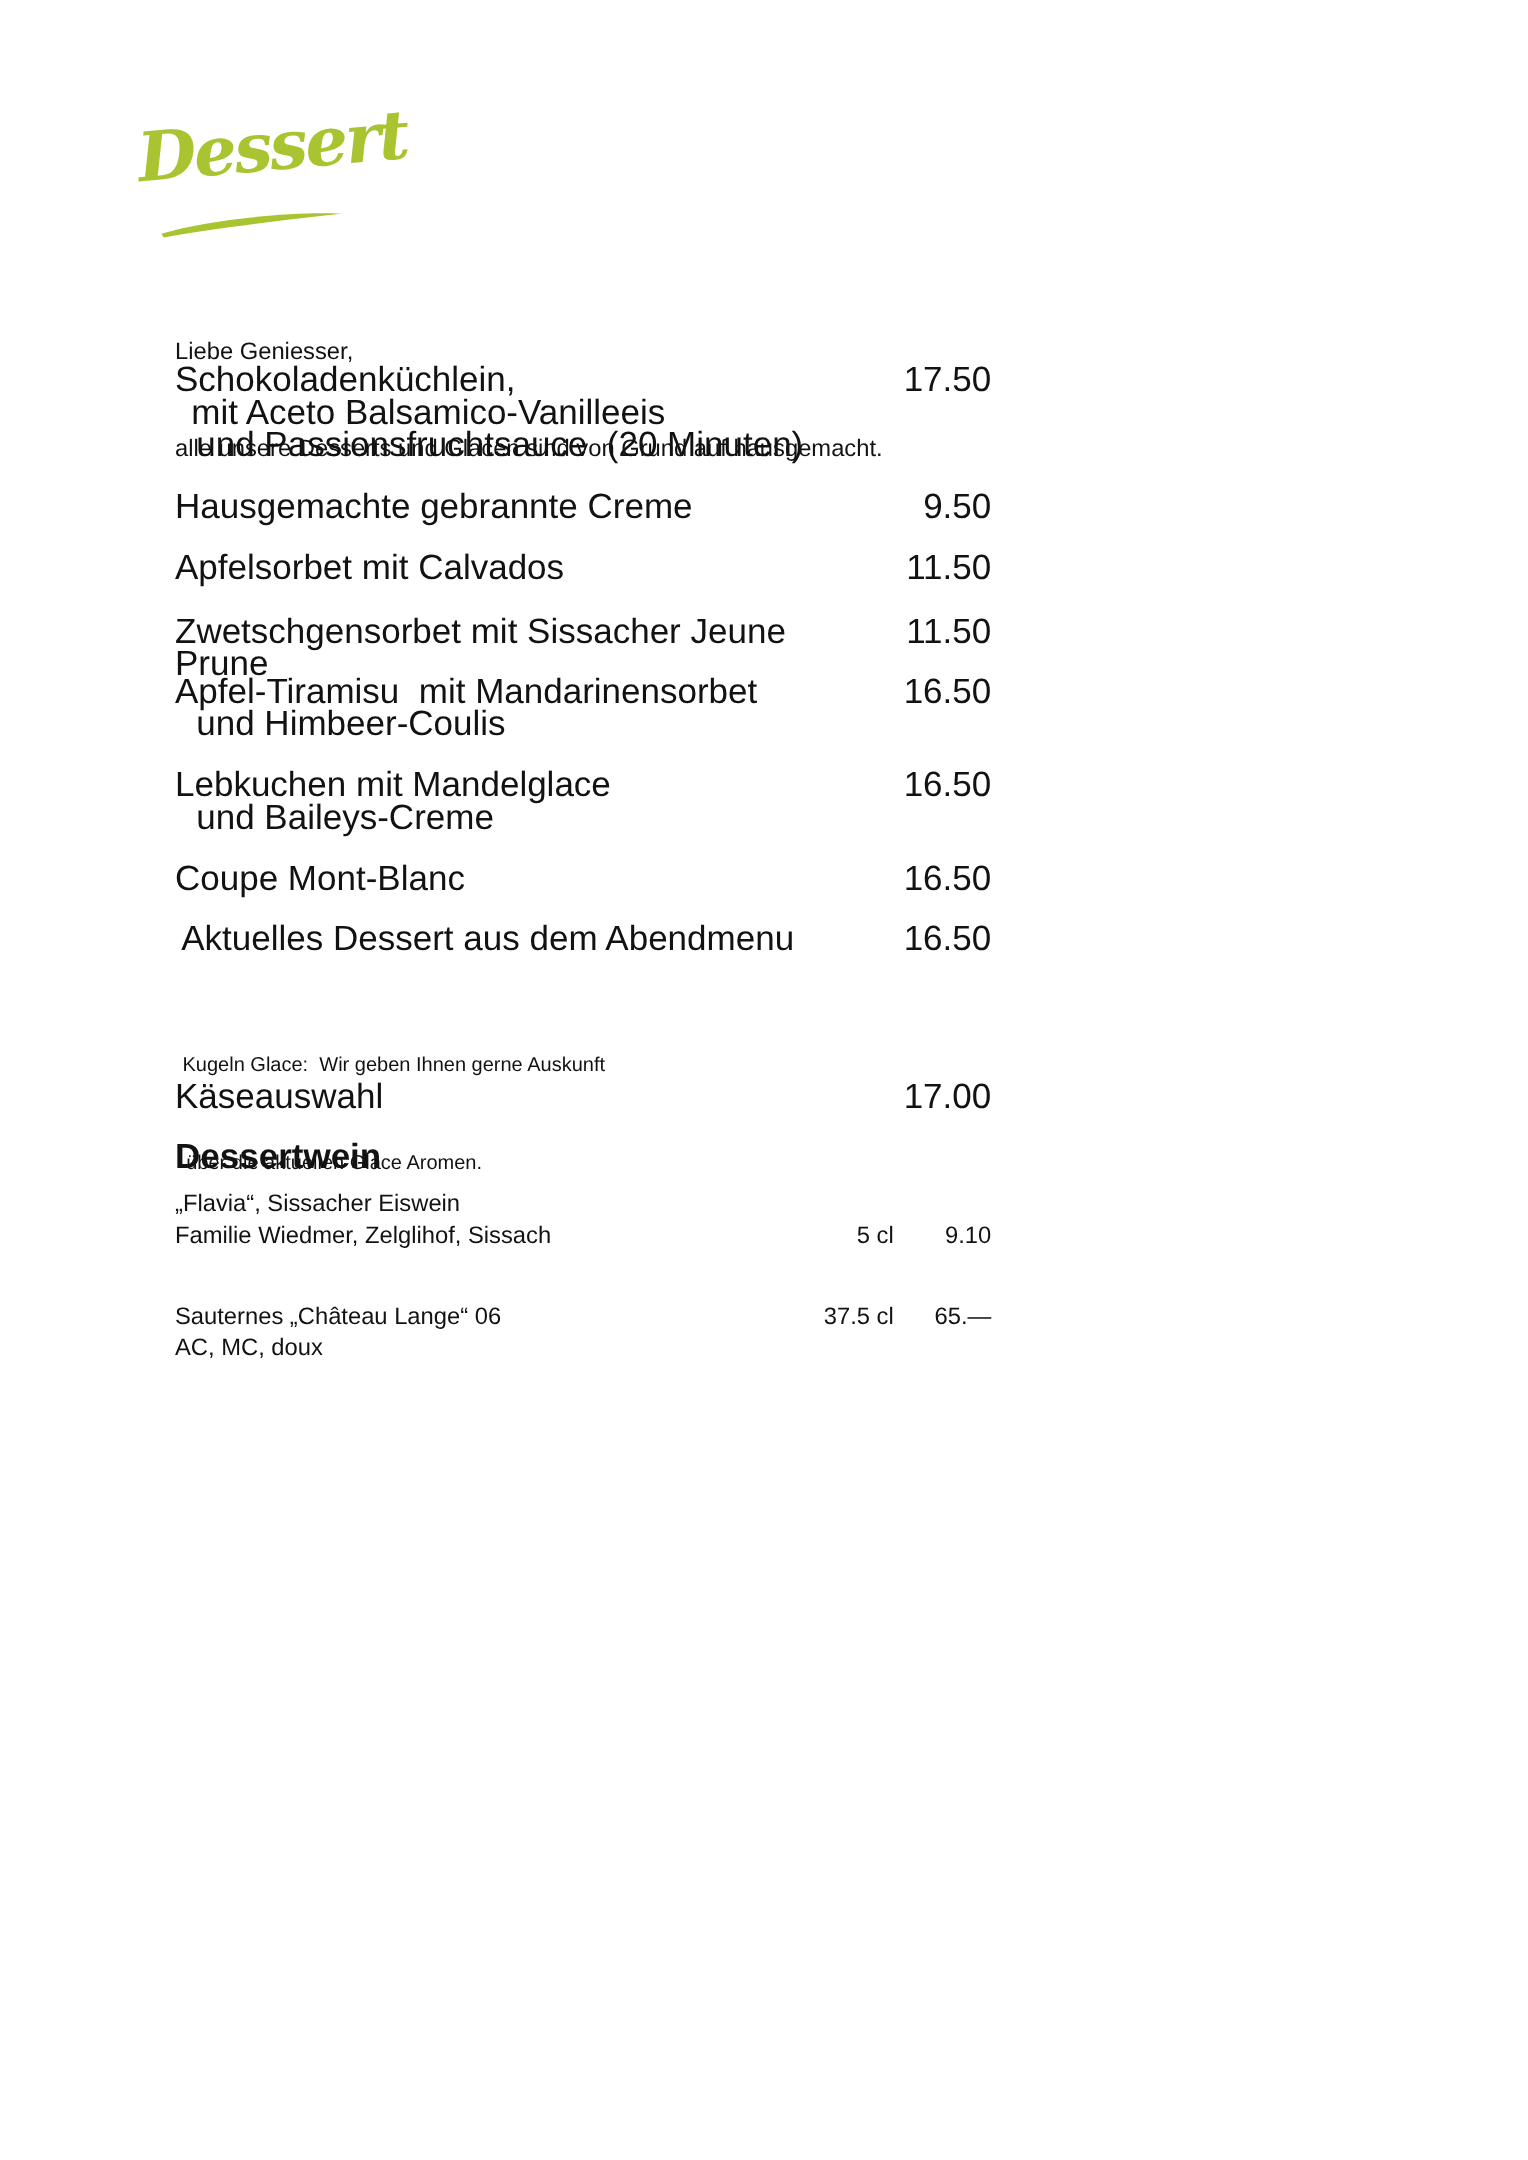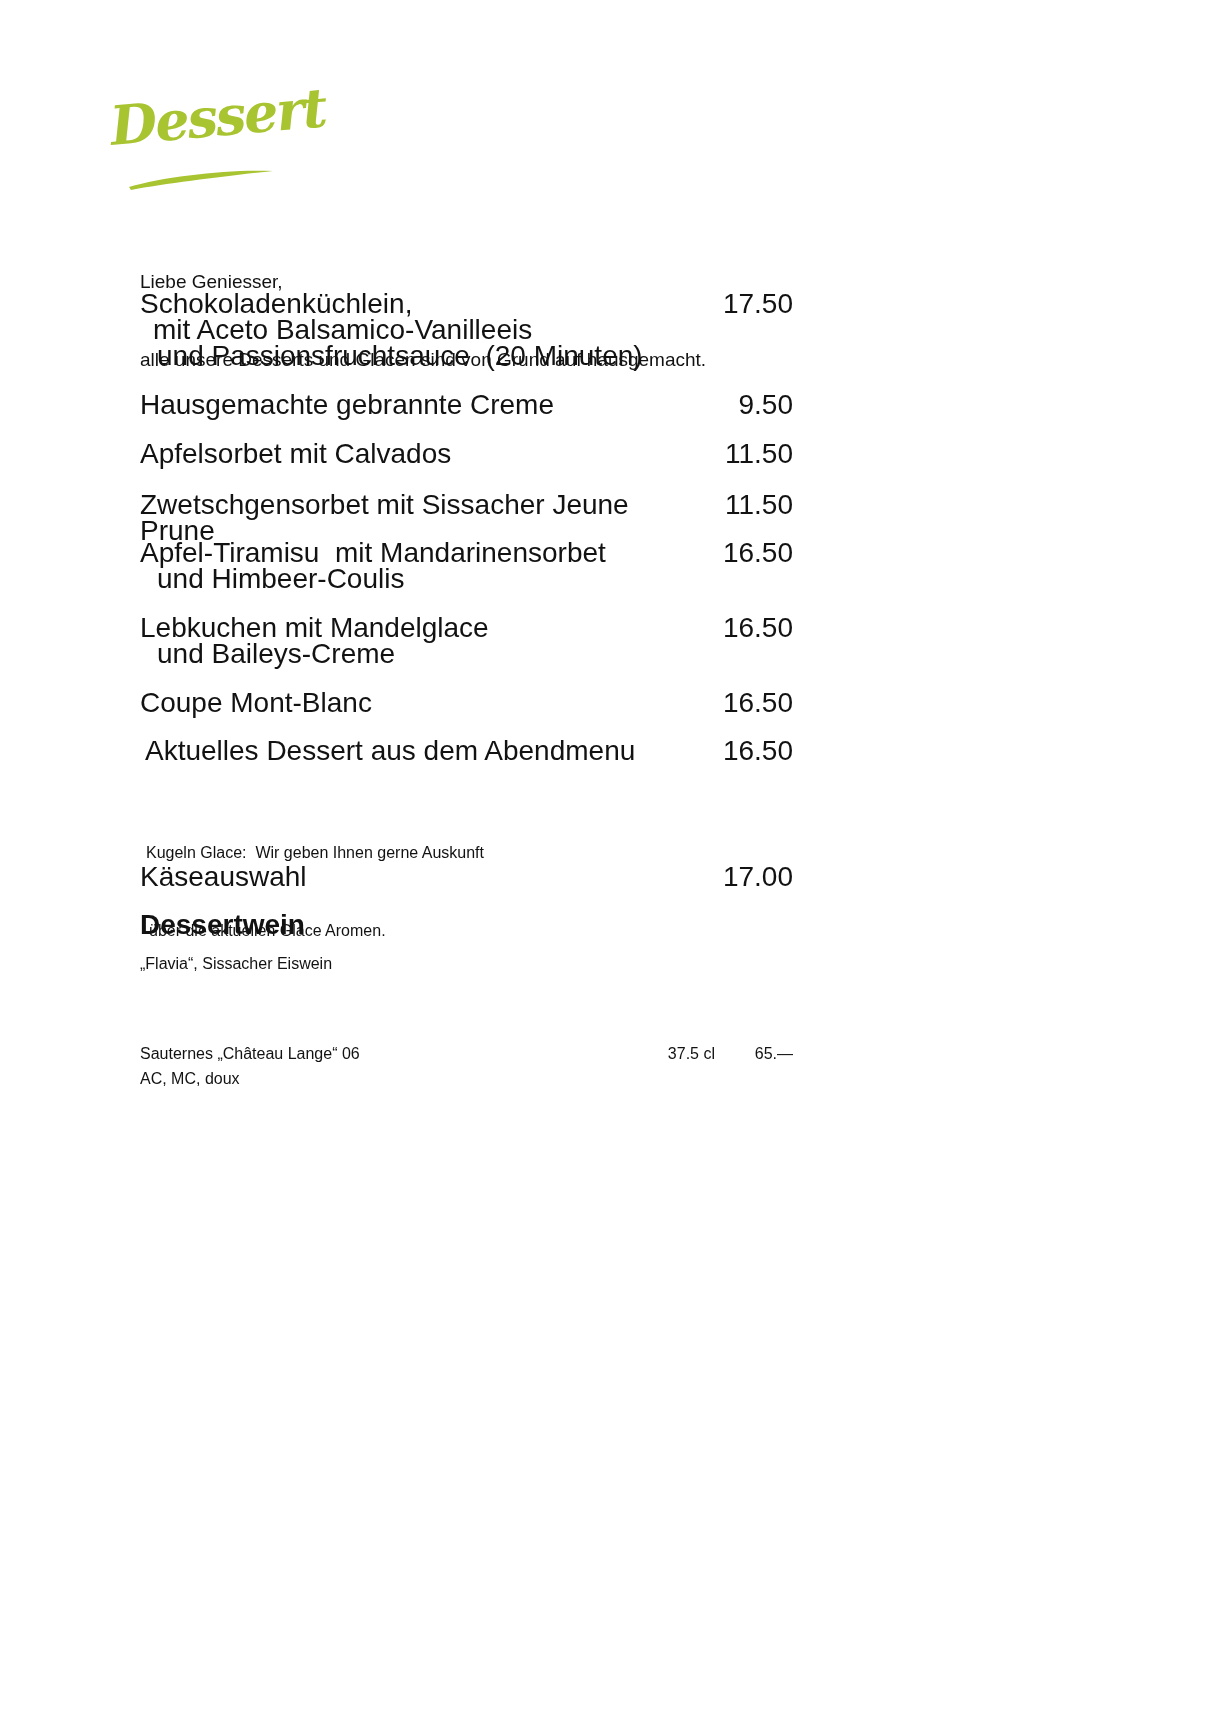--- a/index.html
+++ b/index.html
@@ -80,21 +80,21 @@
     font-size:28px;
     line-height:26px;
     font-weight:bold;
   }
 
   
   .wine{
     position:absolute;
     left:140px;
     width:653px;
-    font-size:16px;
+    font-size:19px;
     line-height:25px;
   }
   .wine .wline{
     display:grid;
     grid-template-columns:1fr 120px 78px;
   }
   .wine .wname{white-space:pre-wrap;}
   .wine .wsize{text-align:right;}
   .wine .wprice{text-align:right;}
 </style>
@@ -188,20 +188,25 @@
   </div>
 
   <div class="heading" style="top:912px;">Dessertwein</div>
 
   <div class="wine" style="top:951px;">
     <div class="wline">
       <div class="wname">„Flavia“, Sissacher Eiswein</div>
       <div class="wsize"></div>
       <div class="wprice"></div>
     </div>
+    <div class="wline">
+      <div class="wname">Familie Wiedmer, Zelglihof, Sissach</div>
+      <div class="wsize">5 cl</div>
+      <div class="wprice">9.10</div>
+    </div>
   </div>
 
   <div class="wine" style="top:1041px;">
     <div class="wline">
       <div class="wname">Sauternes „Château Lange“ 06</div>
       <div class="wsize">37.5 cl</div>
       <div class="wprice">65.—</div>
     </div>
     <div class="wline">
       <div class="wname">AC, MC, doux</div>

